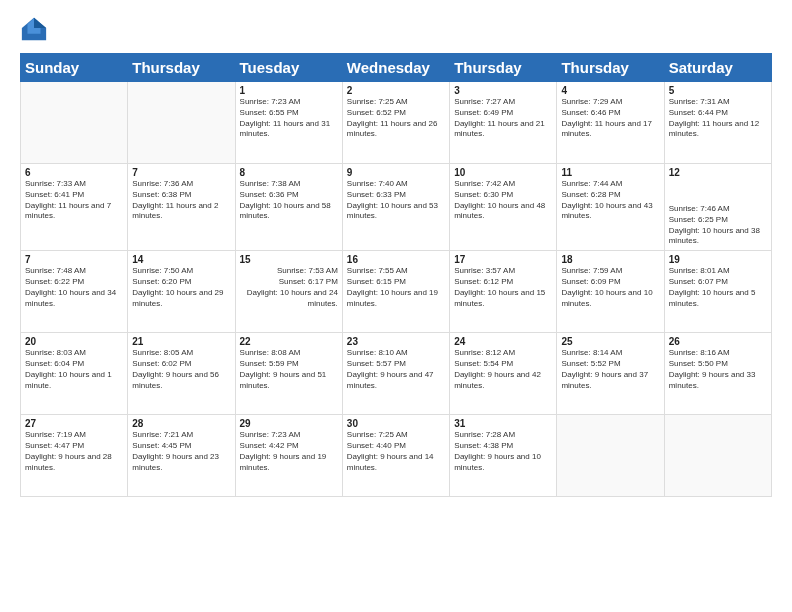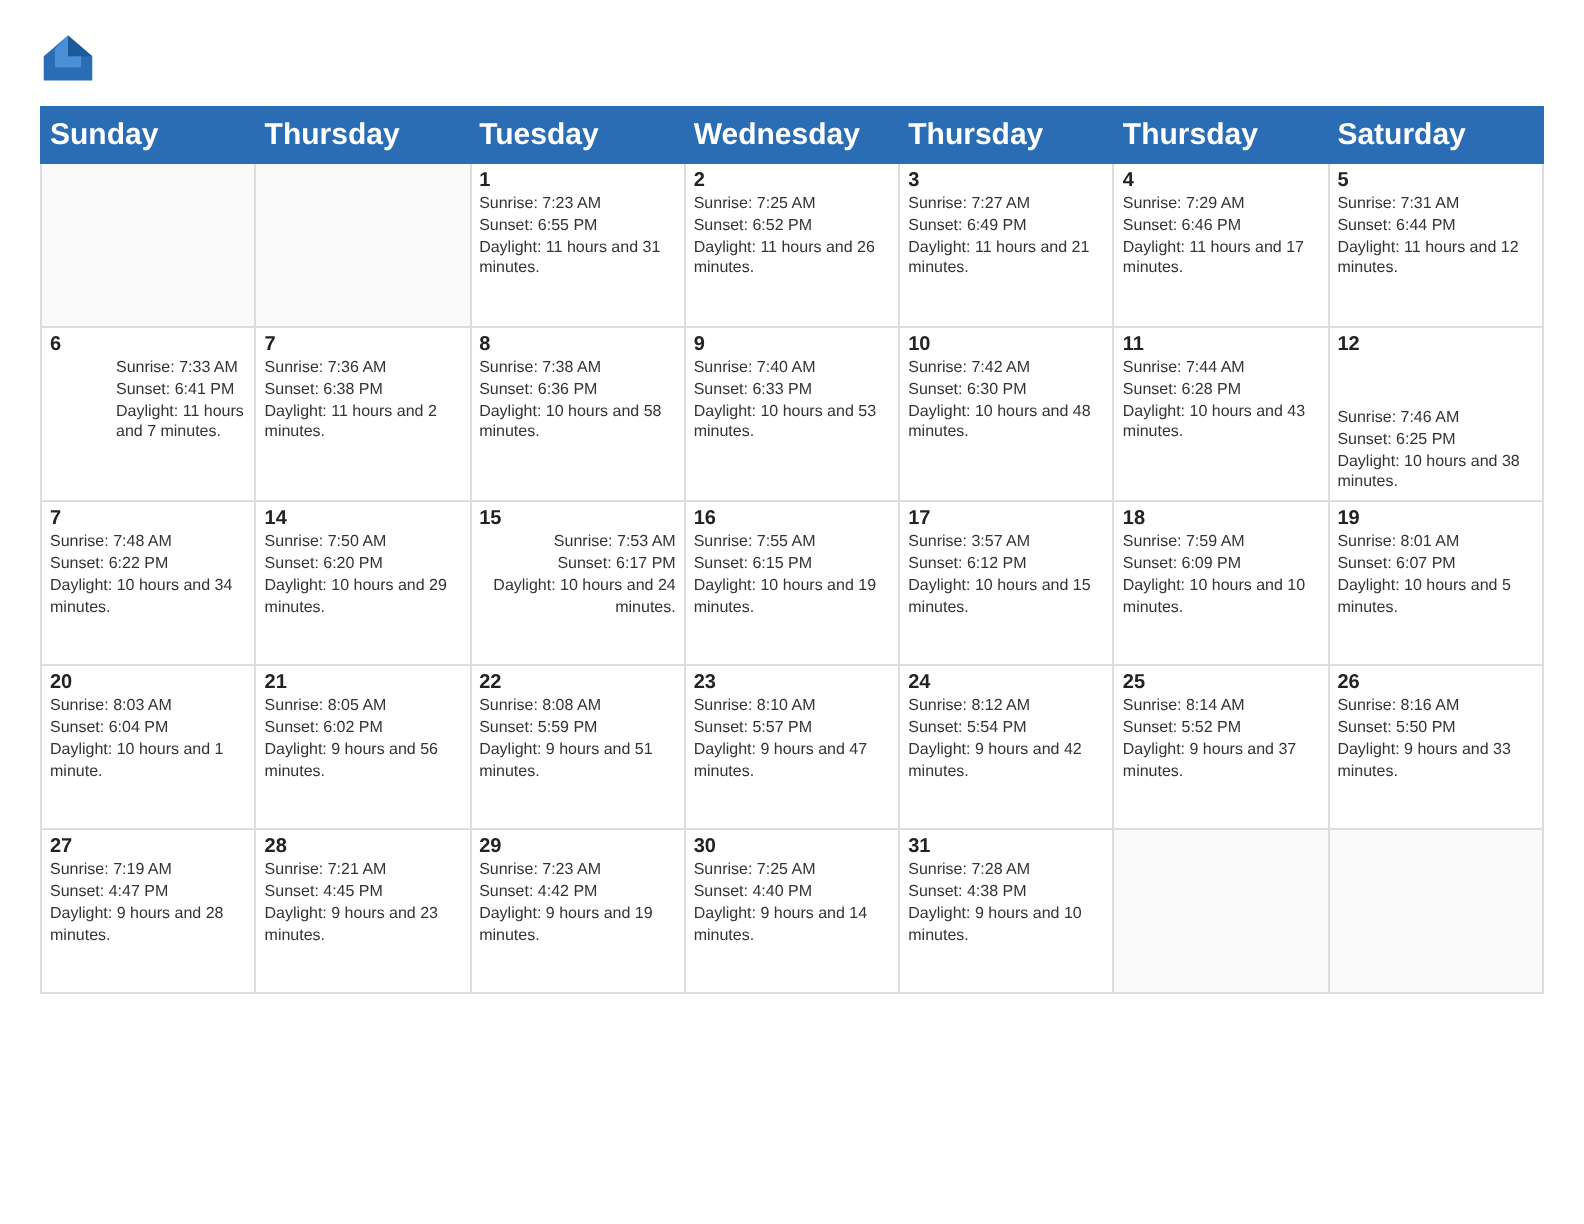--- a/index.html
+++ b/index.html
@@ -156,21 +156,21 @@
           <td>
             <span class="day-num">5</span>
             <div class="day-info" style="white-space: pre-line;">Sunrise: 7:31 AM
 Sunset: 6:44 PM
 Daylight: 11 hours and 12 minutes.</div>
           </td>
         </tr>
         <tr>
           <td>
             <span class="day-num">6</span>
-            <div class="day-info" style="white-space: pre-line; margin-left: 33px;">Sunrise: 7:33 AM
+            <div class="day-info" style="white-space: pre-line;">Sunrise: 7:33 AM
 Sunset: 6:41 PM
 Daylight: 11 hours and 7 minutes.</div>
           </td>
           <td>
             <span class="day-num">7</span>
             <div class="day-info" style="white-space: pre-line;">Sunrise: 7:36 AM
 Sunset: 6:38 PM
 Daylight: 11 hours and 2 minutes.</div>
           </td>
           <td>

